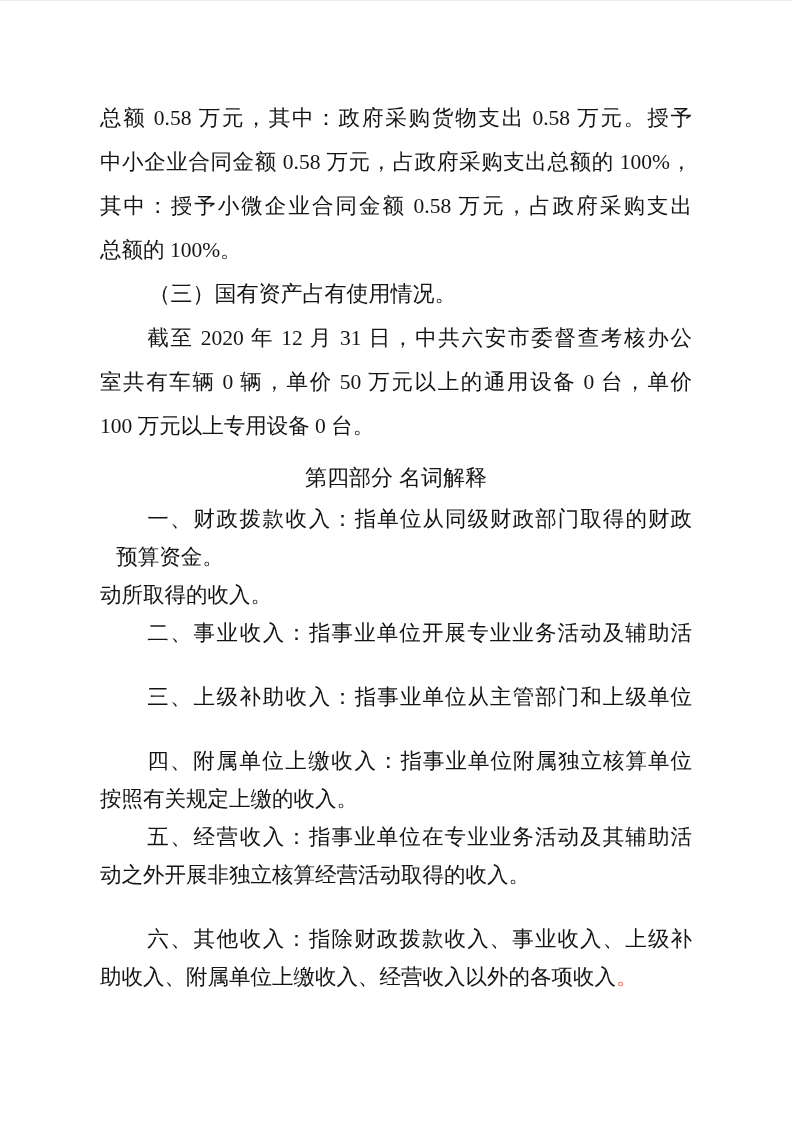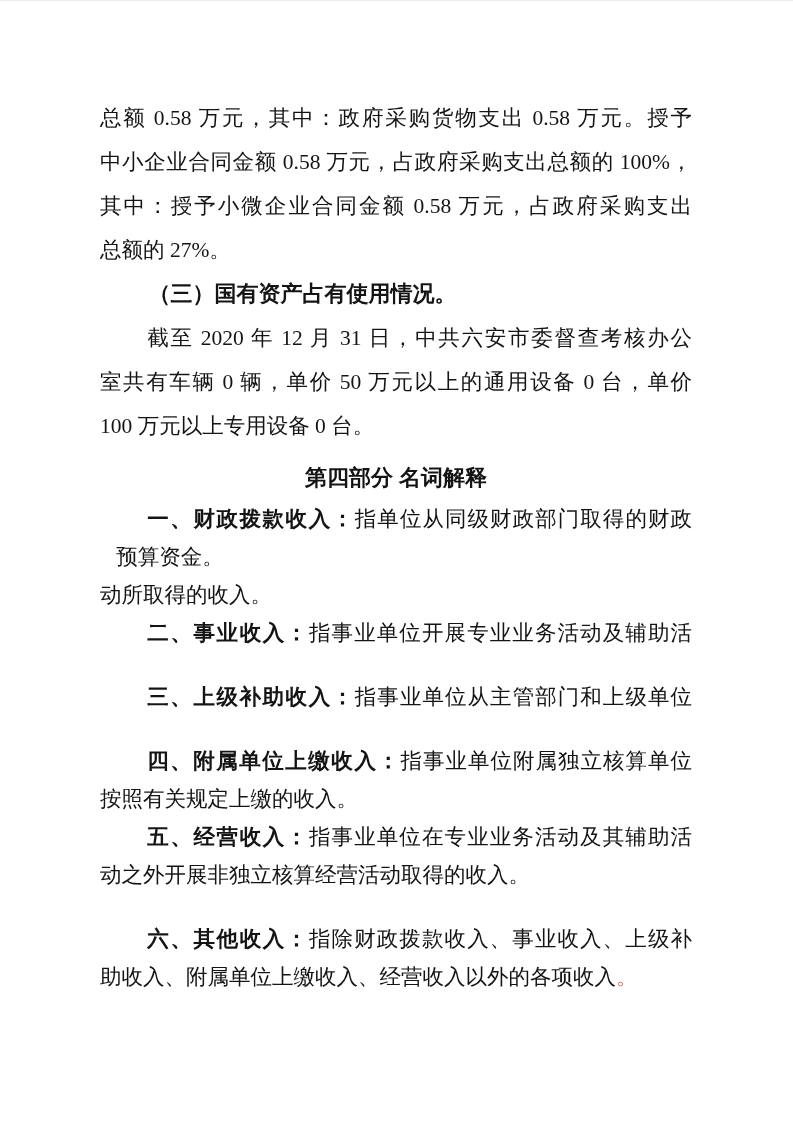--- a/index.html
+++ b/index.html
@@ -24,21 +24,21 @@
   
   .jl { white-space:normal; text-align:justify; text-align-last:justify; text-justify:inter-character; }
   
   .ll { text-align:left; text-align-last:left; }
 
   .indent2 { text-indent:2.2em; }
   .indent-sm { text-indent:0.75em; }
 
   .hei {
     font-family:"Liberation Sans","DejaVu Sans",sans-serif;
-    font-weight:bold;
+    font-weight:normal;
   }
   .sub-heading { font-size:22px; line-height:44px; }
   .part-heading {
     text-align-last:center;
     font-size:22px; line-height:44px;
     margin-top:8px;
   }
   .def-item { margin:0; }
   .gap-top { margin-top:26px; }
   .term { letter-spacing:0.5px; }
@@ -46,21 +46,21 @@
 </style>
 </head>
 <body style="background: rgb(255, 255, 255); color: rgb(20, 20, 20);">
 
 <div class="page">
 
   <div class="sec3">
     <div class="line jl">总额 0.58 万元，其中：政府采购货物支出 0.58 万元。授予</div>
     <div class="line jl">中小企业合同金额 0.58 万元，占政府采购支出总额的 100%，</div>
     <div class="line jl">其中：授予小微企业合同金额 0.58 万元，占政府采购支出</div>
-    <div class="line ll">总额的 27%。</div>
+    <div class="line ll">总额的 100%。</div>
   </div>
 
   <div class="sec3">
     <div class="line ll hei sub-heading indent2">（三）国有资产占有使用情况。</div>
     <div class="line jl indent2">截至 2020 年 12 月 31 日，中共六安市委督查考核办公</div>
     <div class="line jl">室共有车辆 0 辆，单价 50 万元以上的通用设备 0 台，单价</div>
     <div class="line ll">100 万元以上专用设备 0 台。</div>
   </div>
 
   <div class="sec4">

